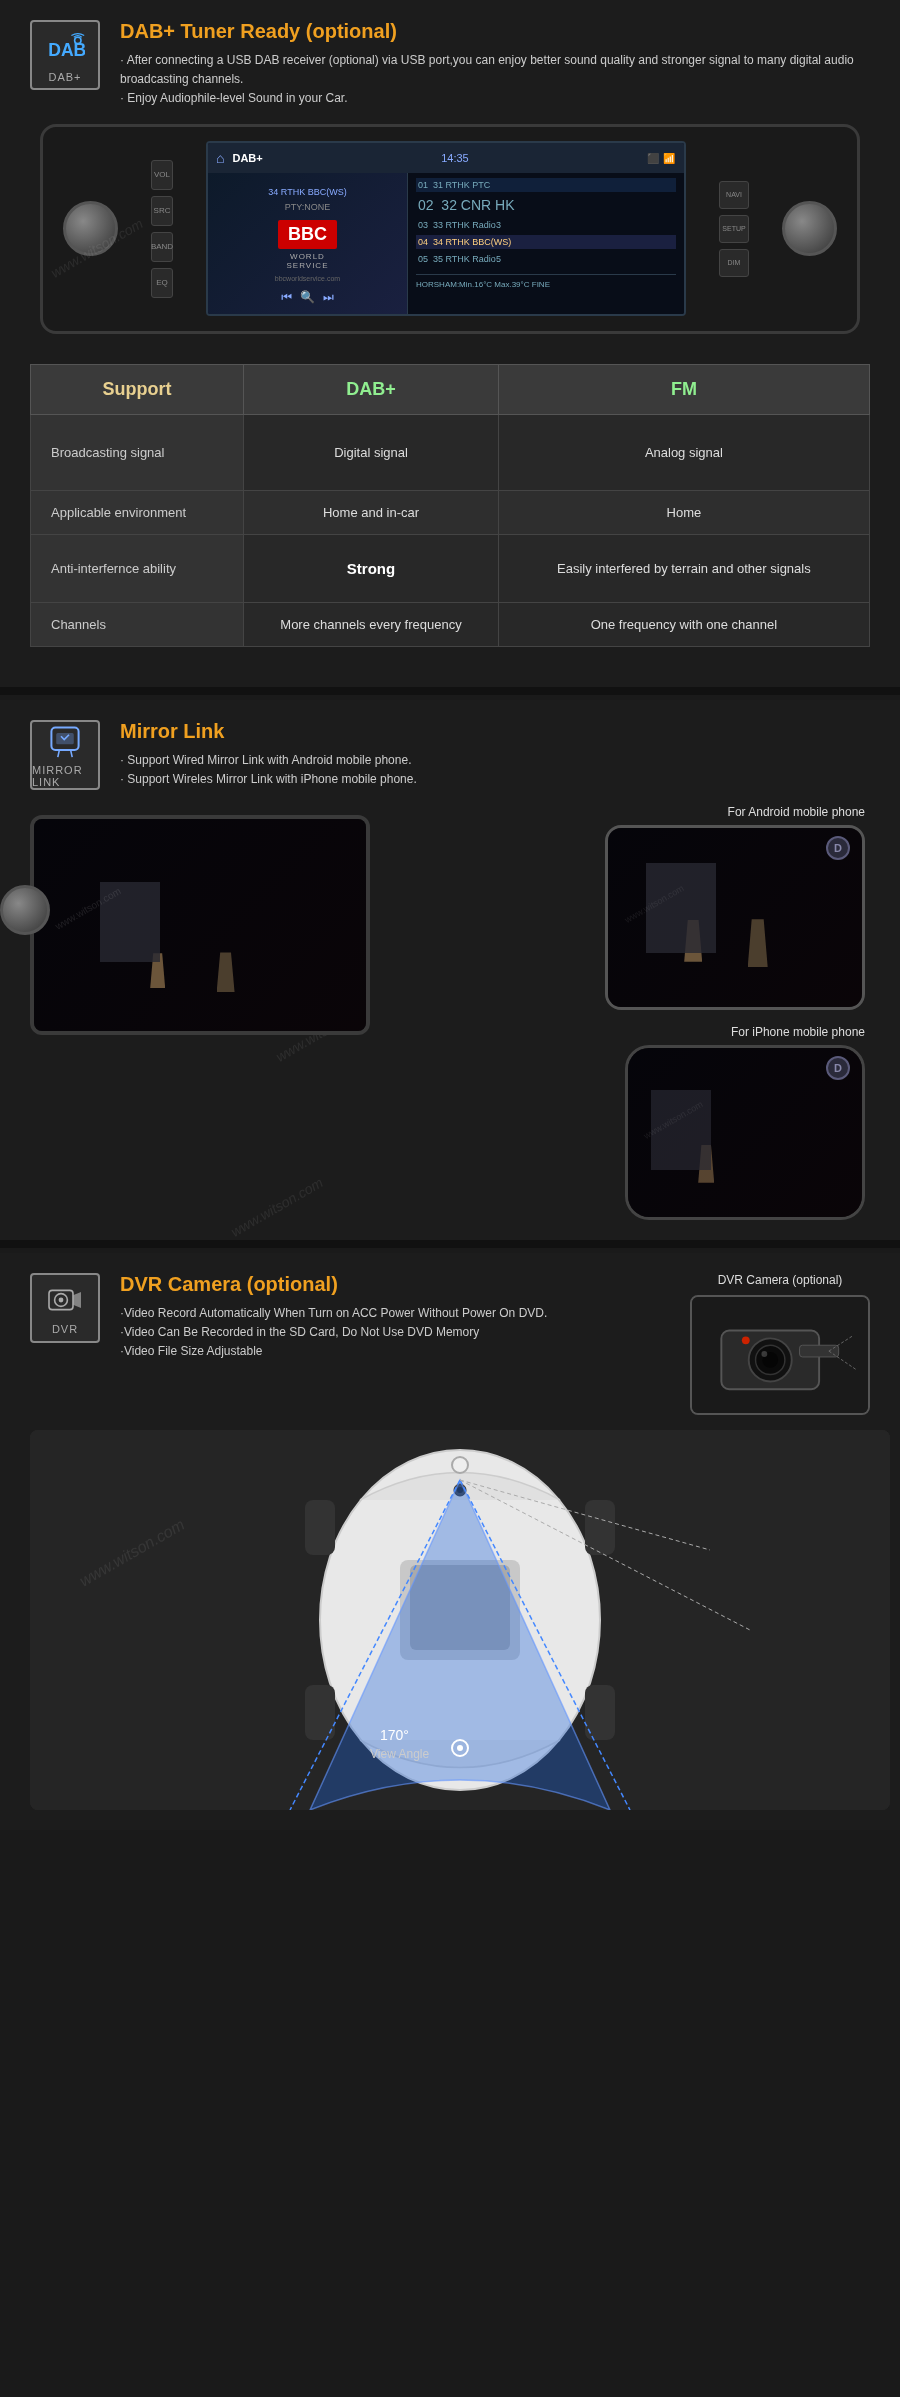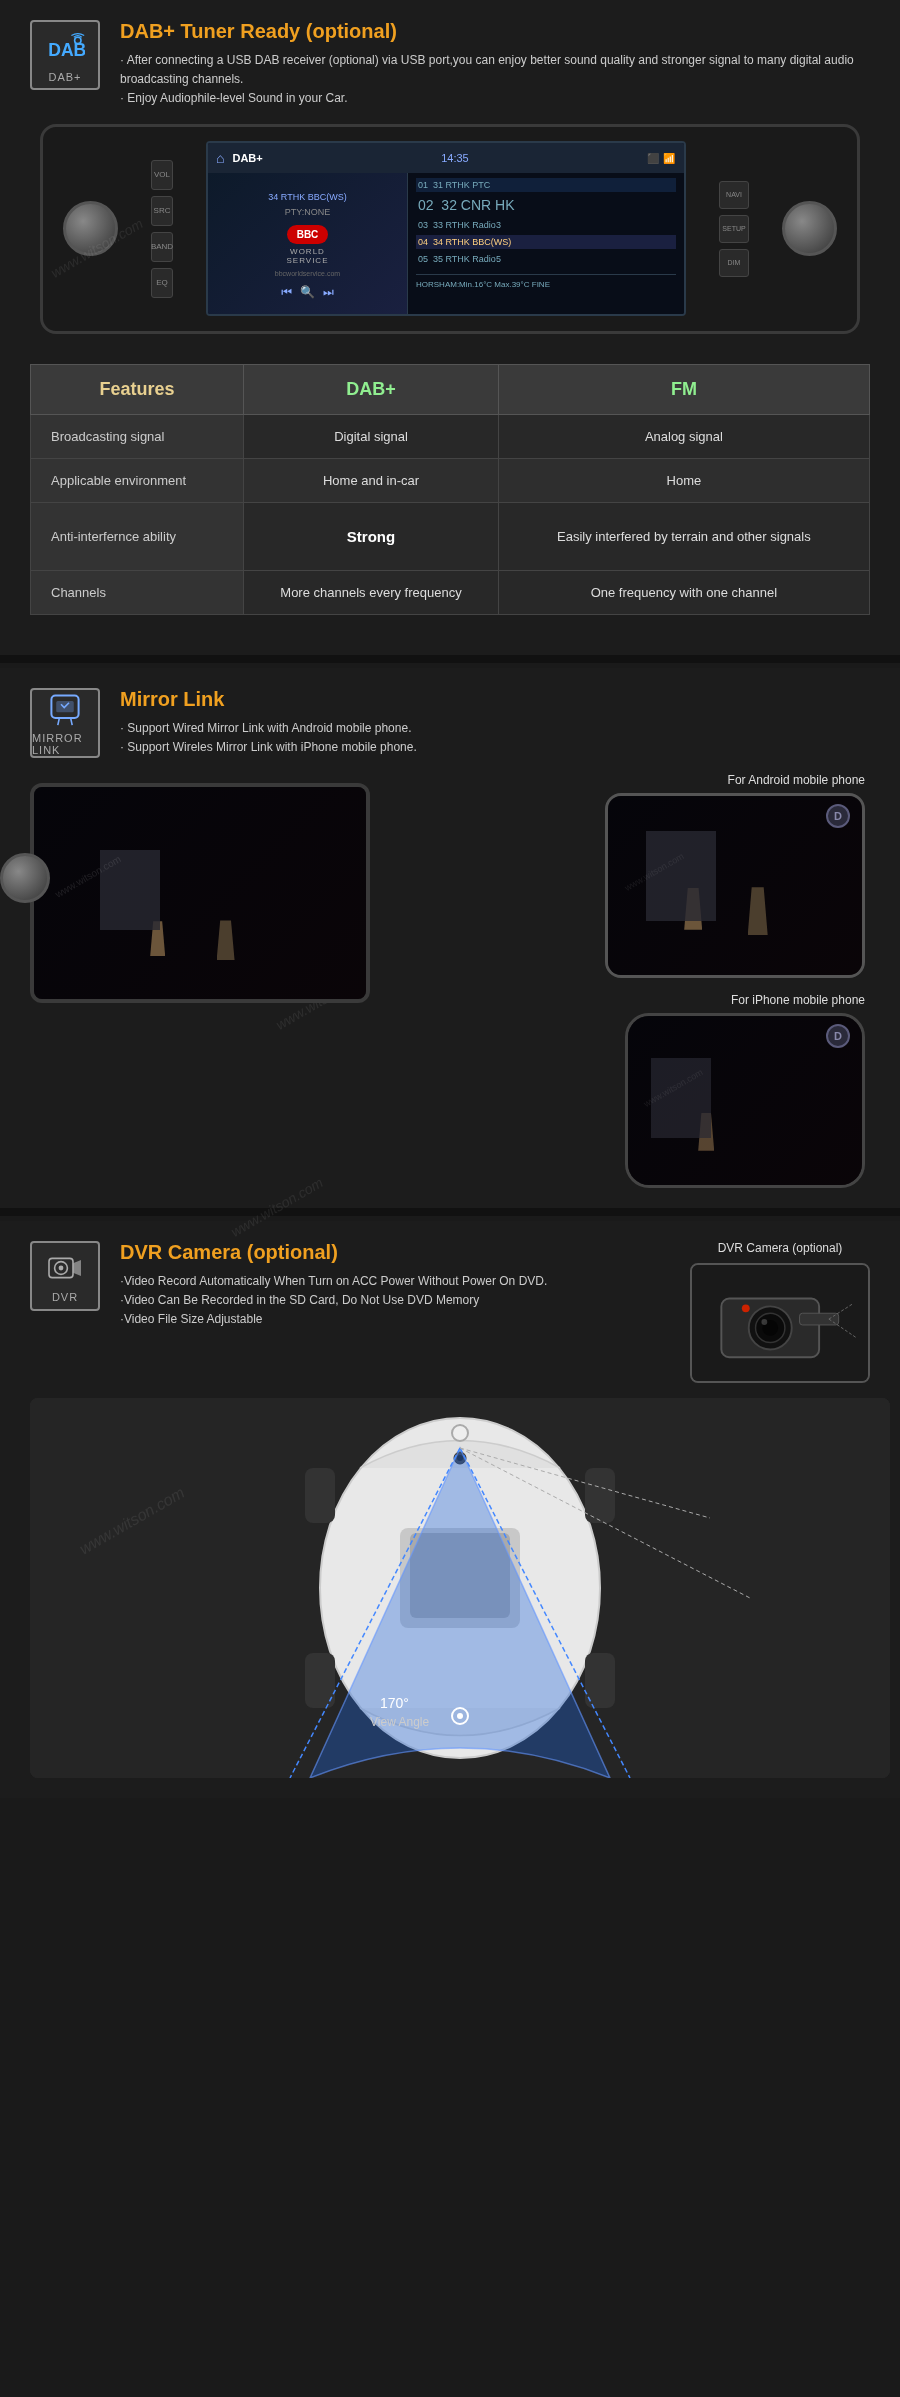--- a/index.html
+++ b/index.html
@@ -174,21 +174,21 @@
             <span style="font-size:10px;color:#888;">⬛</span>
             <span style="font-size:10px;color:#888;">📶</span>
           </div>
         </div>
 
         <div style="display:flex;height:145px;">
 
           <div style="width:200px;background:linear-gradient(135deg,#0d1a2a,#1a2040);border-right:1px solid #2a3a4a;display:flex;flex-direction:column;align-items:center;justify-content:center;padding:8px;">
             <div style="margin-bottom:5px;font-size:9px;color:#8af;">34 RTHK BBC(WS)</div>
             <div style="font-size:9px;color:#888;margin-bottom:8px;">PTY:NONE</div>
-            <div style="background:#cc0000;color:white;font-weight:bold;font-size:10px;padding:4px 10px;border-radius:12px;margin-bottom:3px;">BBC</div>
+            <div style="background:#cc0000;color:white;font-weight:bold;font-size:18px;padding:4px 10px;border-radius:2px;margin-bottom:3px;">BBC</div>
             <div style="font-size:8px;color:#aaa;text-align:center;letter-spacing:1px;">WORLD<br>SERVICE</div>
             <div style="font-size:7px;color:#666;margin-top:5px;">bbcworldservice.com</div>
 
             <div style="display:flex;gap:8px;margin-top:8px;">
               <span style="color:#8af;font-size:12px;">⏮</span>
               <span style="color:#8af;font-size:12px;">🔍</span>
               <span style="color:#8af;font-size:12px;">⏭</span>
             </div>
           </div>
 
@@ -210,28 +210,28 @@
       </div>
 
       <div style="width:55px;height:55px;background:radial-gradient(circle at 35% 35%,#888,#333);border-radius:50%;border:3px solid #555;flex-shrink:0;"></div>
     </div>
   </div>
 
   <div style="display:flex;justify-content:center;margin:15px 0;">
     <table class="comparison-table">
       <thead>
         <tr>
-          <th style="background:#3a3a3a;color:#e8d090;font-size:18px;padding:14px 20px;border:1px solid #555;">Features</th>
+          <th style="background:#3a3a3a;color:#e8d090;font-size:18px;padding:14px 20px;border:1px solid #555;">Support</th>
           <th style="background:#3a3a3a;color:#90ee90;font-size:18px;padding:14px 20px;border:1px solid #555;">DAB+</th>
           <th style="background:#3a3a3a;color:#90ee90;font-size:18px;padding:14px 20px;border:1px solid #555;">FM</th>
         </tr>
       </thead>
       <tbody>
         <tr>
-          <td style="background:#333;color:#ccc;text-align:left;padding:14px 20px;border:1px solid #444;">Broadcasting signal</td>
+          <td style="background:#333;color:#ccc;text-align:left;padding:30px 20px;border:1px solid #444;">Broadcasting signal</td>
           <td style="background:#282828;color:#ddd;padding:14px;border:1px solid #444;">Digital signal</td>
           <td style="background:#282828;color:#ddd;padding:14px;border:1px solid #444;">Analog signal</td>
         </tr>
         <tr>
           <td style="background:#333;color:#ccc;text-align:left;padding:14px 20px;border:1px solid #444;">Applicable environment</td>
           <td style="background:#2e2e2e;color:#ddd;padding:14px;border:1px solid #444;">Home and in-car</td>
           <td style="background:#2e2e2e;color:#ddd;padding:14px;border:1px solid #444;">Home</td>
         </tr>
         <tr>
           <td style="background:#333;color:#ccc;text-align:left;padding:14px 20px;border:1px solid #444;">Anti-interfernce ability</td>

